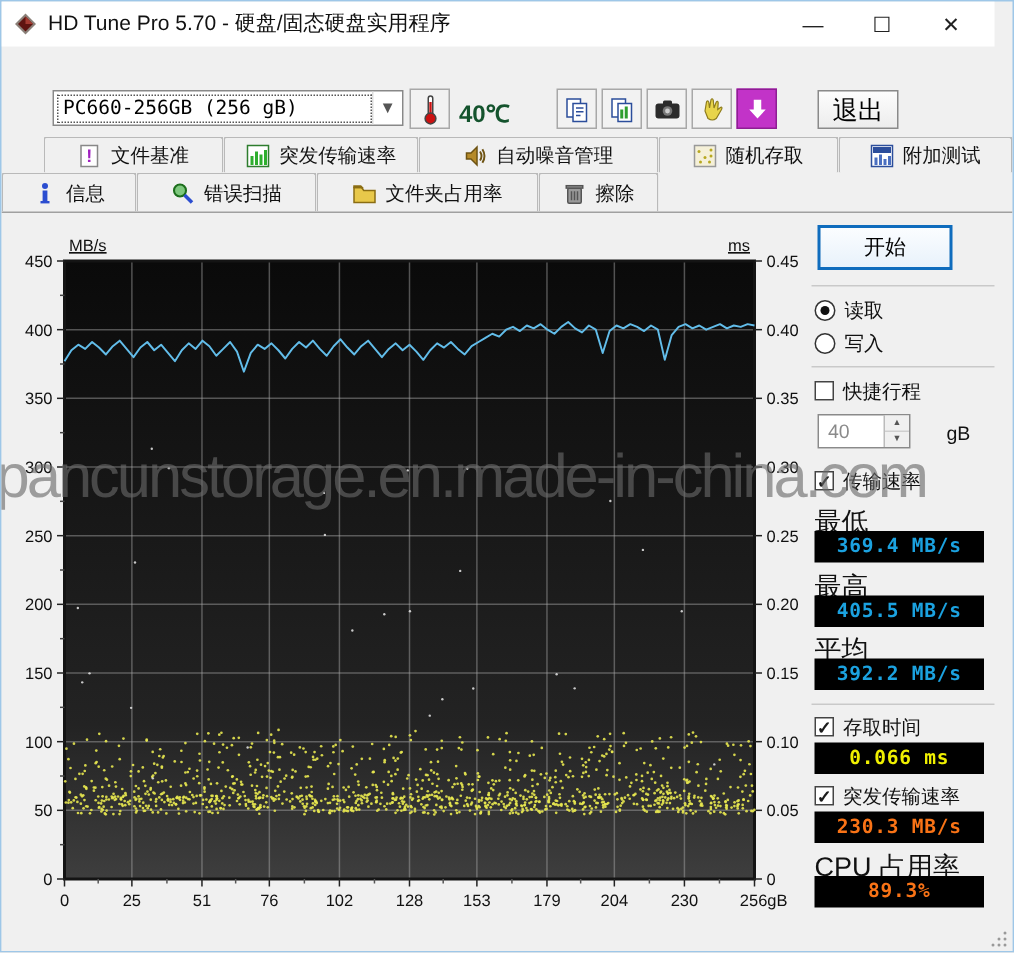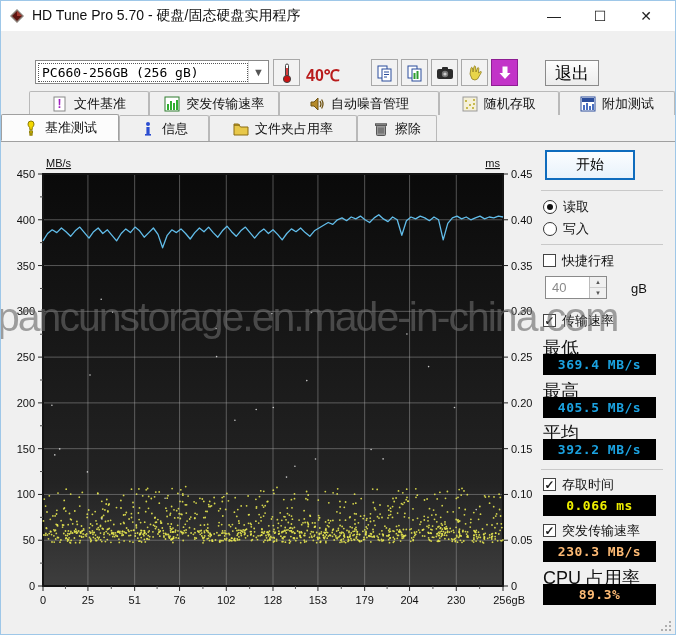--- a/index.html
+++ b/index.html
@@ -1,36 +1,36 @@
 <!DOCTYPE html>
 <html><head>
 <meta charset="utf-8">
 <style>
   * { margin:0; padding:0; box-sizing:border-box; }
   html,body { width:676px; height:635px; font-family:"Liberation Sans",sans-serif; background:#e8e8e8; }
   .window { position:relative; width:676px; height:635px; background:#f0f0f0; border:1px solid #9ec7e8; overflow:hidden; }
 
   
-  .titlebar { position:absolute; top:0; left:0; right:0; height:30px; background:#ffffff; display:flex; align-items:center; padding:0 8px; }
+  .titlebar { position:absolute; top:0; left:0; right:12px; height:30px; background:#ffffff; display:flex; align-items:center; padding:0 8px; }
   .titlebar .app-icon { width:16px; height:16px; margin-right:7px; }
   .titlebar .title { font-size:14px; color:#111; }
   .win-controls { position:absolute; right:6px; top:0; height:30px; display:flex; }
   .win-btn { width:46px; height:30px; display:flex; align-items:center; justify-content:center; font-size:14px; color:#222; cursor:default; }
 
   
   .menubar { position:absolute; top:30px; left:0; right:0; height:22px; background:#f0f0f0; border-bottom:1px solid #e0e0e0; display:flex; align-items:center; padding-left:6px; }
   .menu-item { font-size:13px; color:#111; padding:2px 9px; }
 
   
   .toolbar { position:absolute; top:52px; left:0; right:0; height:38px; background:#f0f0f0;margin-left:26px; }
   .drive-select { position:absolute; left:8px; top:7px; width:234px; height:24px; background:#fff; border:1px solid #888; display:flex; align-items:center; }
   .drive-select .val { flex:1; margin:2px 1px 2px 3px; padding:1px 3px; font-size:13px; font-family:"DejaVu Sans Mono",monospace; outline:1px dotted #555; white-space:nowrap; overflow:hidden; }
   .drive-select .dd-arrow { width:20px; height:100%; display:flex; align-items:center; justify-content:center; color:#555; font-size:11px; border-left:1px solid #ddd; }
   .tool-btn { position:absolute; top:6px; width:27px; height:27px; background:#f2f2f2; border:1px solid #a8a8a8; display:flex; align-items:center; justify-content:center; }
-  .temp-label { position:absolute; left:279px; top:11px; font-size:16px; font-weight:bold; color:#b91c1c; }
+  .temp-label { position:absolute; left:279px; top:11px; font-size:16px; font-weight:bold; color:#14532d; }
   .exit-btn { position:absolute; left:518px; top:7px; width:54px; height:26px; background:linear-gradient(#fdfdfd,#ececec); border:1px solid #8a8a8a; font-size:17px; display:flex; align-items:center; justify-content:center; }
   .purple-btn { background:#c233c8; border-color:#8e1d93; }
 
   
   .tabs { position:absolute; top:90px; left:0; right:0; height:50px; }
   .tab-row { position:absolute; left:0; right:0; display:flex; }
   .tab-row1 { top:0; height:24px; padding-left:28px; }
   .tab-row2 { top:24px; height:26px; }
   .tab { display:flex; align-items:center; justify-content:center; gap:6px; font-size:13px; color:#111; background:#f0f0f0; border:1px solid #b9b9b9; border-bottom:none; border-radius:2px 2px 0 0; height:100%; }
   .tab.active { background:#fcfcfc; border:1px solid #a0a0a0; border-bottom:1px solid #fcfcfc; height:27px; margin-top:-1px; z-index:5; }
@@ -55,21 +55,21 @@
   .spinbox { position:absolute; left:6px; width:62px; height:23px; border:1px solid #8a8a8a; background:#fff; display:flex; }
   .spinbox .sval { flex:1; font-size:13px; color:#8a8a8a; padding:3px 0 0 6px; }
   .spinbox .steppers { width:17px; border-left:1px solid #bbb; display:flex; flex-direction:column; }
   .spinbox .step { flex:1; background:#f0f0f0; font-size:6px; color:#555; display:flex; align-items:center; justify-content:center; border-bottom:1px solid #cfcfcf; }
   .spinbox .step:last-child { border-bottom:none; }
   .unit { position:absolute; left:92px; font-size:13px; color:#111; }
   .field-label { position:absolute; left:4px; font-size:18px; color:#111; }
   .vbox { position:absolute; left:4px; width:113px; height:21px; background:#000; display:flex; align-items:center; justify-content:center; font-family:"DejaVu Sans Mono",monospace; font-weight:bold; font-size:13px; letter-spacing:0.5px; }
   .v-cyan { color:#1ba2e0; }
   .v-yellow { color:#f0f000; }
-  .v-white { color:#fdba74; }
+  .v-white { color:#f97316; }
 
   
   .watermark { position:absolute; left:-4px; top:293px; width:690px; font-size:41px; letter-spacing:-2px; color:rgba(105,105,105,0.62); white-space:nowrap; z-index:50; pointer-events:none; font-family:"Liberation Sans",sans-serif; }
 
   .resize-grip { position:absolute; right:2px; bottom:2px; z-index:4; }
 </style>
 </head>
 <body>
 
 <div class="window">
@@ -186,35 +186,34 @@
             <rect x="2" y="2" width="12" height="4" fill="#2b4d9b"></rect>
             <rect x="3" y="9" width="2" height="5" fill="#4a6fc0"></rect>
             <rect x="6" y="7" width="2" height="7" fill="#4a6fc0"></rect>
             <rect x="9" y="10" width="2" height="4" fill="#4a6fc0"></rect>
             <rect x="12" y="8" width="2" height="6" fill="#4a6fc0"></rect>
           </svg>
         <span>附加测试</span>
       </div>
     </div>
     <div class="tab-row tab-row2">
-      <div class="tab active" style="width:118px">
-        <svg class="ticon" viewBox="0 0 16 16">
-            <path d="M8 1 Q11 1 11 4 Q11 6 9.4 7.4 L9 10 H7 L6.6 7.4 Q5 6 5 4 Q5 1 8 1Z" fill="#f4d800" stroke="#8a7a00"></path>
-            <rect x="6.6" y="11" width="2.8" height="2" fill="#f4d800" stroke="#8a7a00"></rect>
-            <rect x="6.9" y="13.8" width="2.2" height="1.4" fill="#f4d800" stroke="#8a7a00"></rect>
-          </svg>
-        <span>基准测试</span>
-      </div>
       <div class="tab" style="width:90px">
         <svg class="ticon" viewBox="0 0 16 16">
             <circle cx="8" cy="3" r="2" fill="#2b4dd0"></circle>
             <rect x="6.4" y="6" width="3.2" height="8" fill="#2b4dd0"></rect>
             <rect x="5" y="13" width="6" height="1.6" fill="#2b4dd0"></rect>
           </svg>
         <span>信息</span>
+      </div>
+      <div class="tab" style="width:120px">
+        <svg class="ticon" viewBox="0 0 16 16">
+            <circle cx="6" cy="6" r="4" fill="#7ec87e" stroke="#1c6e1c" stroke-width="1.4"></circle>
+            <line x1="9" y1="9" x2="14" y2="14" stroke="#2b4dd0" stroke-width="2.4"></line>
+          </svg>
+        <span>错误扫描</span>
       </div>
       <div class="tab" style="width:148px">
         <svg class="ticon" viewBox="0 0 16 16">
             <path d="M1 4 L6 4 L7.5 6 L15 6 L15 14 L1 14 Z" fill="#e8c84a" stroke="#8a6d13"></path>
             <path d="M1 4 L1 3 L5.5 3 L6.5 4Z" fill="#e8c84a" stroke="#8a6d13"></path>
           </svg>
         <span>文件夹占用率</span>
       </div>
       <div class="tab" style="width:80px">
         <svg class="ticon" viewBox="0 0 16 16">

